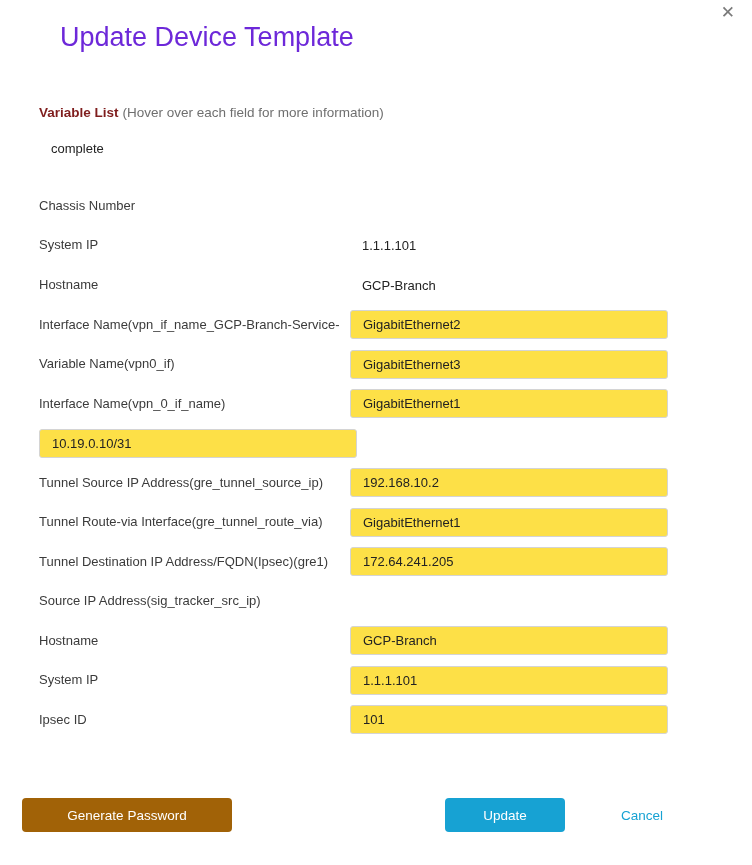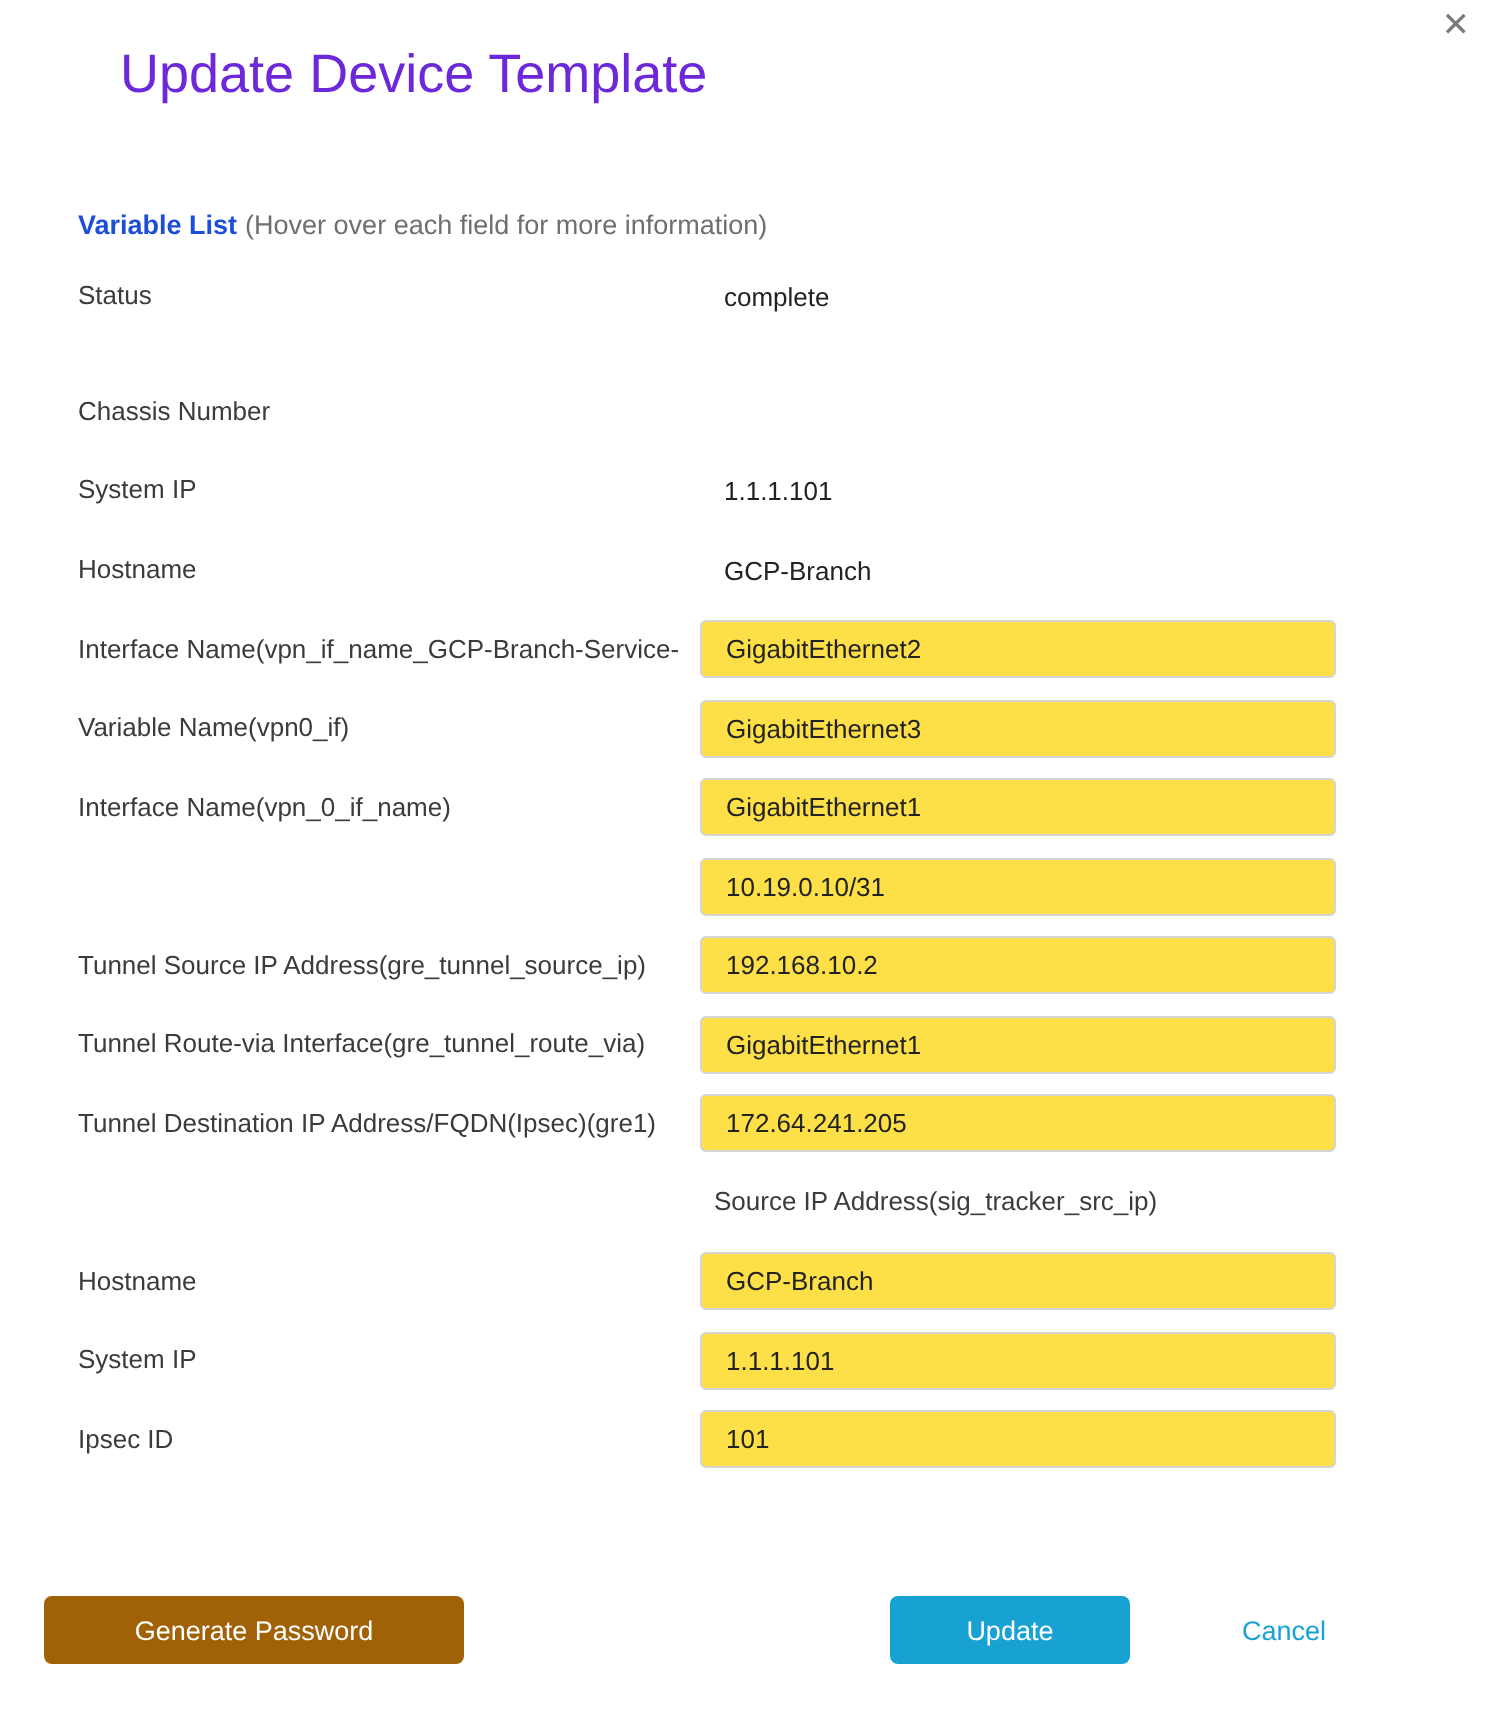--- a/index.html
+++ b/index.html
@@ -38,21 +38,21 @@
   }
 
   .section-heading {
     margin: 51px 0 0 39px;
     font-size: 13.5px;
     line-height: 17px;
     color: #6f6f6f;
   }
   .section-heading .heading-strong {
     font-weight: 700;
-    color: #1d4ed8;
+    color: #7f1d1d;
     margin-right: 4px;
   }
 
   .rows { margin-top: 19px; }
 
   .row {
     display: flex;
     align-items: center;
     padding: 0 84px 0 39px;
   }
@@ -70,21 +70,21 @@
     padding-left: 12px;
     font-size: 13px;
     color: #222;
     white-space: nowrap;
   }
   .mb-status  { margin-bottom: 42px; }
   .mb-chassis { margin-bottom: 23px; }
   .mb-sysip   { margin-bottom: 24px; }
   .mb-host    { margin-bottom: 17px; }
 
-  .input-row { margin-bottom: 10.5px; height: 29px; justify-content: flex-end; }
+  .input-row { margin-bottom: 10.5px; height: 29px; }
   .input-row input {
     width: 318px;
     height: 29px;
     border: 1px solid #d4d4d4;
     border-radius: 3px;
     padding: 0 12px;
     font-size: 13px;
     color: #222;
     font-family: "Liberation Sans", "DejaVu Sans", sans-serif;
     background: #fde047;
@@ -127,21 +127,20 @@
 
   <div class="title">Update Device Template</div>
 
   <div class="section-heading">
     <span class="heading-strong">Variable List</span><span>(Hover over each field for more information)</span>
   </div>
 
   <div class="rows">
 
     <div class="row static-row mb-status">
-      <div class="label">Status</div>
       <div class="value">complete</div>
     </div>
 
     <div class="row static-row mb-chassis">
       <div class="label">Chassis Number</div>
       <div class="value"></div>
     </div>
 
     <div class="row static-row mb-sysip">
       <div class="label">System IP</div>

